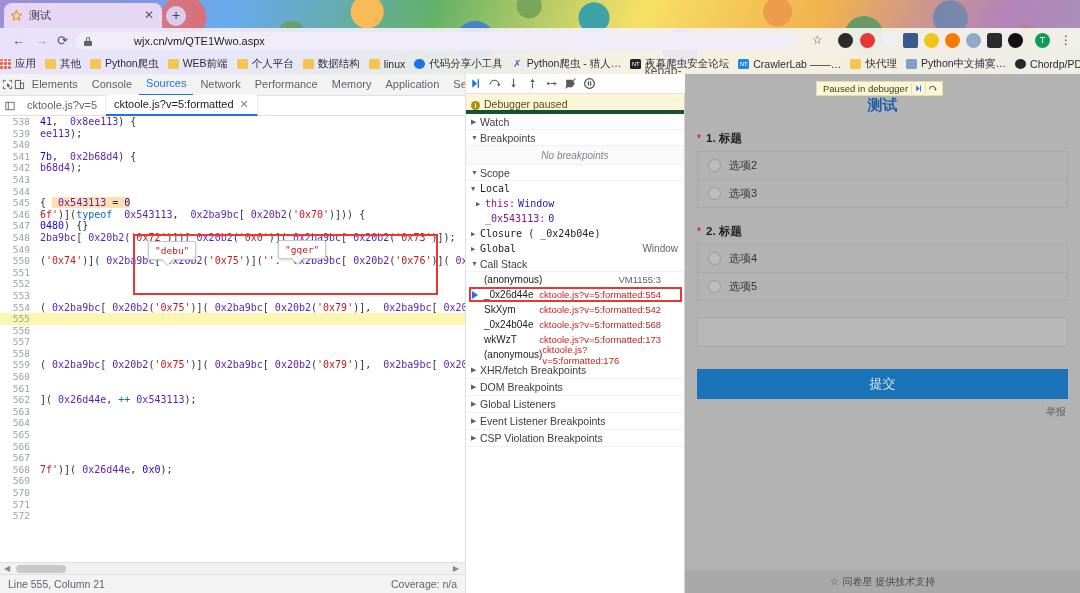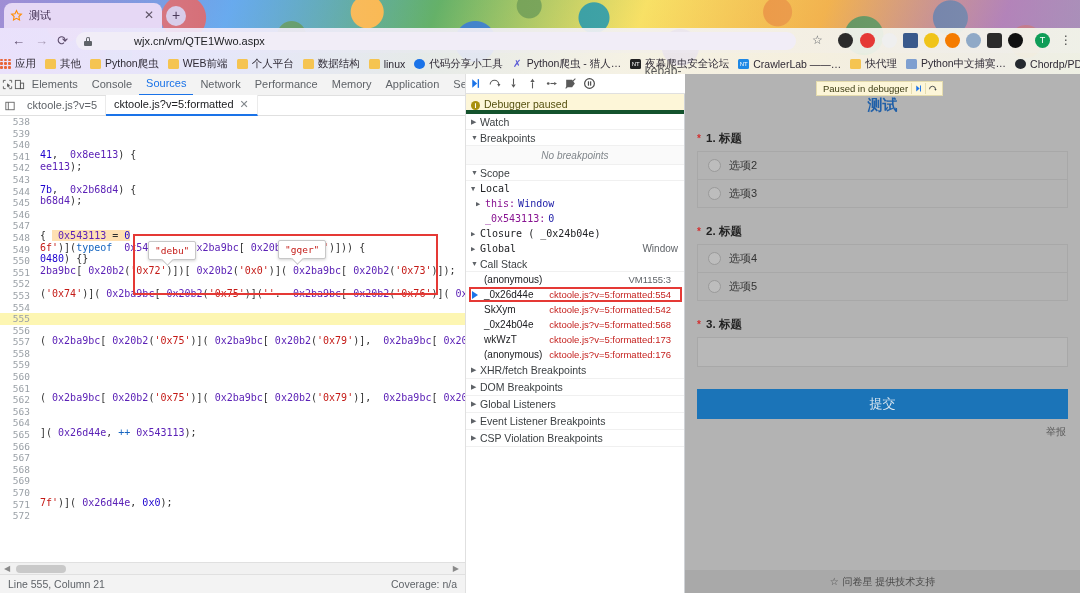--- a/index.html
+++ b/index.html
@@ -87,21 +87,21 @@
   .dbg-bar{position:absolute;left:465px;top:0;width:220px;height:20px;border-bottom:1px solid #e0e0e0;
      border-left:1px solid #e0e0e0;display:flex;align-items:center;box-sizing:border-box;background:#fff;}
   .dbg-btn{width:19px;height:19px;display:flex;align-items:center;justify-content:center;}
 
   
   .editor{position:absolute;left:0;top:42px;width:465px;height:477px;background:#fff;overflow:hidden;
      font-family:"DejaVu Sans Mono","Liberation Mono",monospace;font-size:10px;}
   .code-rows{position:absolute;left:0;top:0;width:465px;}
   .crow{height:11.6px;display:flex;align-items:flex-start;white-space:nowrap;}
   .lnum{width:30px;text-align:right;padding-right:6px;color:#9aa0a6;flex:none;font-size:9.5px;}
-  .ctext{flex:1;padding-left:4px;overflow:hidden;margin-top:33px;}
+  .ctext{flex:1;padding-left:4px;overflow:hidden;}
   .crow.hl{background:#fdf6b2;}
   .kw{color:#1565c0;}.str{color:#c41a16;}.num{color:#1c00cf;}.pl{color:#303030;}
   .var{color:#5b21b6;}.tokbg{background:#ffe0b2;}
   .hscroll{position:absolute;left:0;bottom:19px;width:465px;height:11px;background:#f1f1f1;
      border-top:1px solid #e0e0e0;display:flex;align-items:center;}
   .hthumb{width:50px;height:8px;background:#c9c9c9;border-radius:4px;margin-left:16px;}
   .vscroll{position:absolute;right:2px;top:46px;width:9px;height:460px;}
   .statusbar{position:absolute;left:0;bottom:0;width:465px;height:19px;background:#f3f3f3;
      border-top:1px solid #e0e0e0;display:flex;align-items:center;padding:0 8px;
      box-sizing:border-box;font-size:10.5px;color:#5f6368;}
@@ -126,21 +126,21 @@
      border-bottom:1px solid #f0f0f0;}
   .arw{width:9px;font-size:7px;color:#5f6368;flex:none;}
   .empty{height:18px;display:flex;align-items:center;justify-content:center;font-size:10px;
      color:#80868b;font-style:italic;border-bottom:1px solid #f0f0f0;background:#fafafa;}
   .kv{height:15px;display:flex;align-items:center;font-size:10px;padding-left:10px;
      font-family:"DejaVu Sans Mono",monospace;}
   .kv .k{color:#881391;}.kv .v{color:#1a1aa6;margin-left:3px;}
   .kv .rt{margin-left:auto;padding-right:6px;color:#5f6368;font-family:"Liberation Sans",sans-serif;}
   .cs-row{height:15px;display:flex;align-items:center;font-size:10px;padding-left:18px;
      position:relative;color:#202124;}
-  .cs-row .loc{margin-left:auto;padding-right:13px;color:#c5221f;font-size:9.5px;}
+  .cs-row .loc{margin-left:auto;padding-right:23px;color:#c5221f;font-size:9.5px;}
   .cs-row.sel{}
   .cs-mark{position:absolute;left:6px;top:4px;width:0;height:0;border-top:4px solid transparent;
      border-bottom:4px solid transparent;border-left:6px solid #1a73e8;}
   .cs-red{position:absolute;left:3px;width:213px;height:15px;border:2px solid #e53935;box-sizing:border-box;}
 
   
   .page{position:absolute;left:685px;top:74px;width:395px;height:519px;background:#b3b3b3;overflow:hidden;}
   .pause-overlay{position:absolute;left:131px;top:7px;height:13px;background:#fdf6d8;
      border:1px solid #e5dcae;display:flex;align-items:center;padding:0 3px;font-size:9.5px;color:#3c3c14;}
   .po-btn{width:13px;height:11px;display:flex;align-items:center;justify-content:center;
@@ -696,24 +696,20 @@
           <span class="opt-lbl">选项4</span>
         </div>
         <div class="opt">
           <span class="radio"></span>
           <span class="opt-lbl">选项5</span>
         </div>
       </div>
     </div>
 
     <div class="q">
-      <div class="q-title">
-        <span class="req">*</span>
-        <span>3. 标题</span>
-      </div>
       <div class="textbox"></div>
     </div>
 
     <div class="submit">提交</div>
     <div class="report">举报</div>
 
     <div class="footer">
       <span style="margin-right:4px">☆</span>
       <span>问卷星 提供技术支持</span>
     </div>

